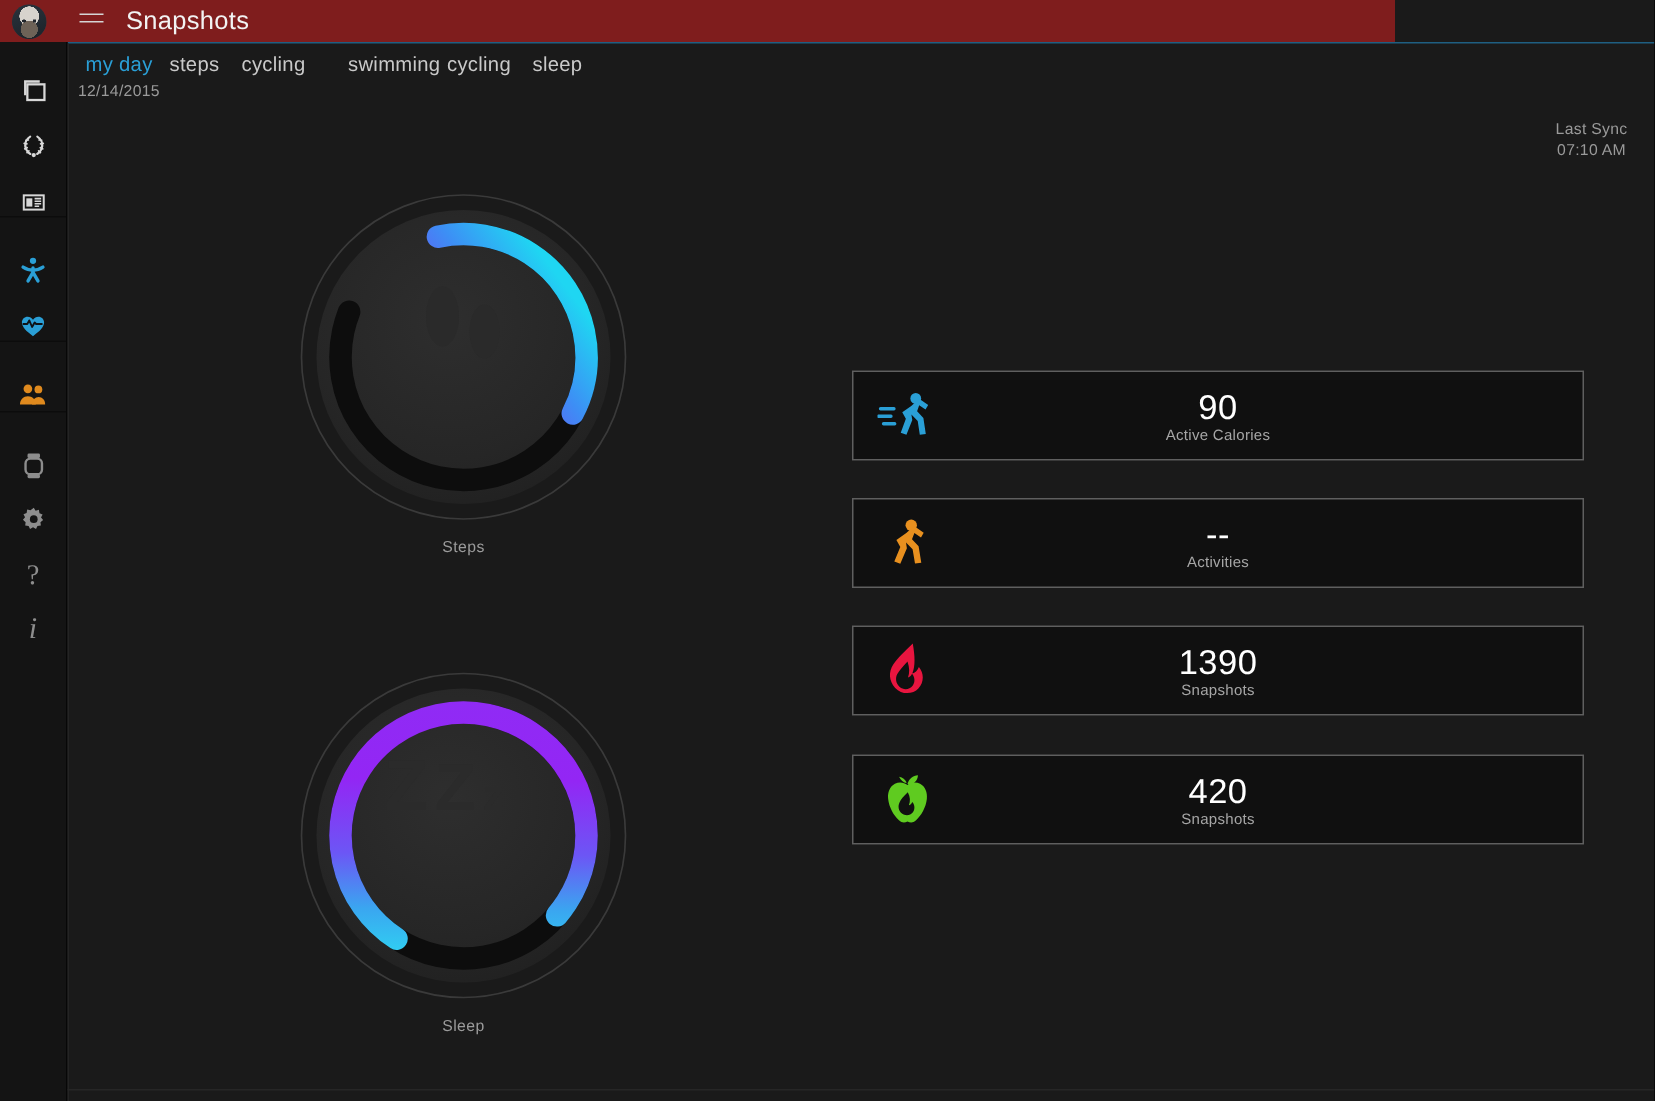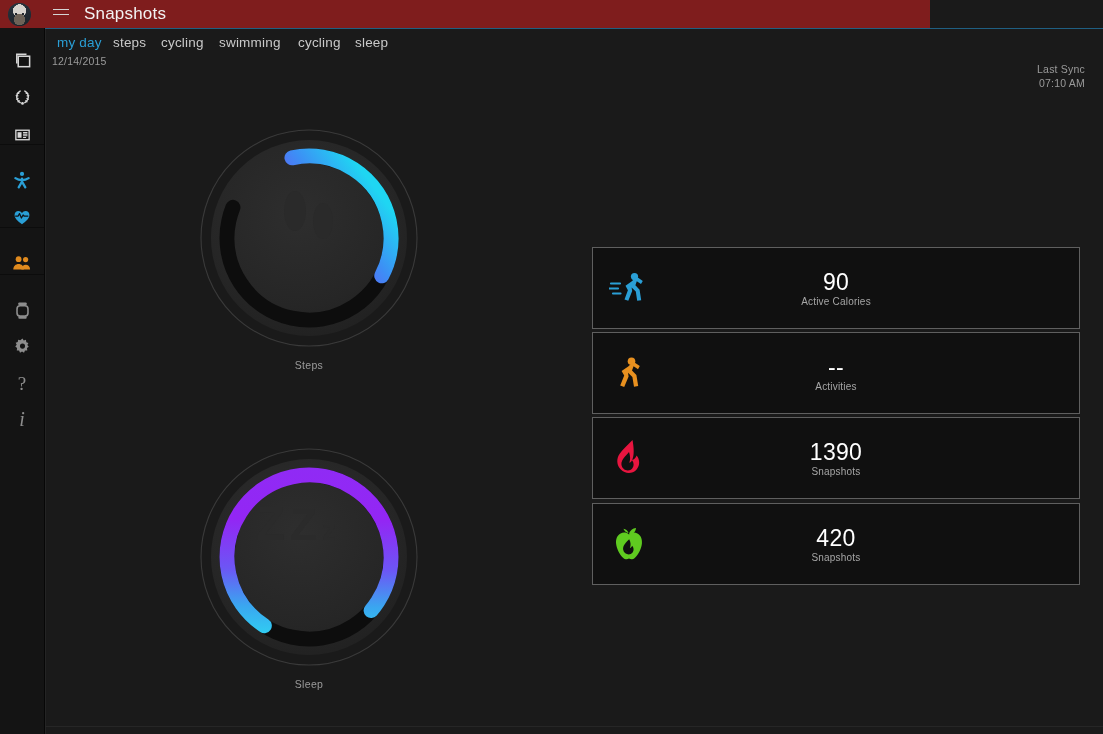--- a/index.html
+++ b/index.html
@@ -35,33 +35,33 @@
   .sb-sep{position:absolute;left:0;width:44px;height:1px;background:#0c0c0c;}
   .sb-item svg{display:block;}
 
   
   .tabs{position:absolute;left:45px;top:29px;width:922px;height:28px;padding-left:36px;}
   .tab{position:absolute;top:0;font-size:13.5px;color:#c9c9c9;cursor:pointer;
        line-height:28px;letter-spacing:.2px;}
   .tab.active{color:#2a9fd6;}
 
   .datestamp{position:absolute;left:52px;top:55px;font-size:10.5px;color:#9a9a9a;letter-spacing:.2px;}
-  .sync{position:absolute;right:18px;top:62px;text-align:right;font-size:10.5px;color:#9a9a9a;
+  .sync{position:absolute;right:18px;top:79px;text-align:center;font-size:10.5px;color:#9a9a9a;
         line-height:14px;letter-spacing:.2px;}
 
   
   .ring-wrap{position:absolute;}
   .ring-label{position:absolute;width:100%;text-align:center;font-size:10.5px;color:#9b9b9b;letter-spacing:.3px;}
   .ring-center{position:absolute;left:0;width:100%;text-align:center;}
   .ring-primary{font-size:44px;color:#ffffff;font-weight:300;letter-spacing:.5px;line-height:48px;}
   .ring-goal{font-size:25px;color:#8d8d8d;font-weight:300;letter-spacing:.5px;line-height:30px;}
   .ring-bg-icon{position:absolute;left:0;width:100%;text-align:center;pointer-events:none;}
 
   
-  .card{position:absolute;left:592px;width:488px;height:82px;background:#101010;
+  .card{position:absolute;left:568px;width:488px;height:60px;background:#101010;
         border:1px solid #5f5f5f;box-sizing:border-box;cursor:pointer;padding-left:16px;}
   .card .icon{position:absolute;left:14px;top:50%;transform:translateY(-50%);
               width:44px;height:44px;display:flex;align-items:center;justify-content:center;}
   .card .vals{position:absolute;left:0;top:0;width:100%;height:100%;
               display:flex;flex-direction:column;align-items:center;justify-content:center;}
   .card .big{font-size:23px;color:#ffffff;font-weight:300;line-height:26px;letter-spacing:.3px;}
   .card .cap{font-size:10px;color:#a6a6a6;margin-top:1px;letter-spacing:.2px;}
 
   .bottom-rule{position:absolute;left:45px;top:726px;width:1058px;height:1px;background:#262626;}
   .content-edge{position:absolute;left:45px;top:29px;width:1px;height:705px;background:#242424;}
@@ -180,21 +180,21 @@
       <span style="font-size:20px;color:#8d8d8d;font-family:'Liberation Serif',serif;font-style:italic;line-height:20px;">i</span>
     </div>
   </div>
 
   <div class="content-edge"></div>
 
   <div class="tabs">
     <div class="tab active" style="left:12px">my day</div>
     <div class="tab" style="left:68px">steps</div>
     <div class="tab" style="left:116px">cycling</div>
-    <div class="tab" style="left:174px">swimming</div>
+    <div class="tab" style="left:187px">swimming</div>
     <div class="tab" style="left:253px">cycling</div>
     <div class="tab" style="left:310px">sleep</div>
   </div>
 
   <div class="datestamp">12/14/2015</div>
   <div class="sync">
     <div>Last Sync</div>
     <div>07:10 AM</div>
   </div>
 

